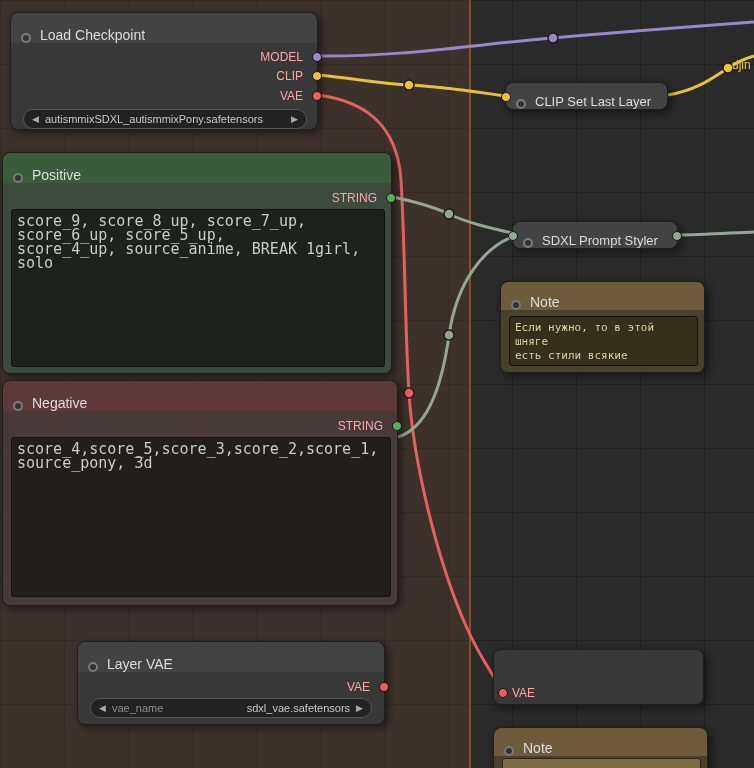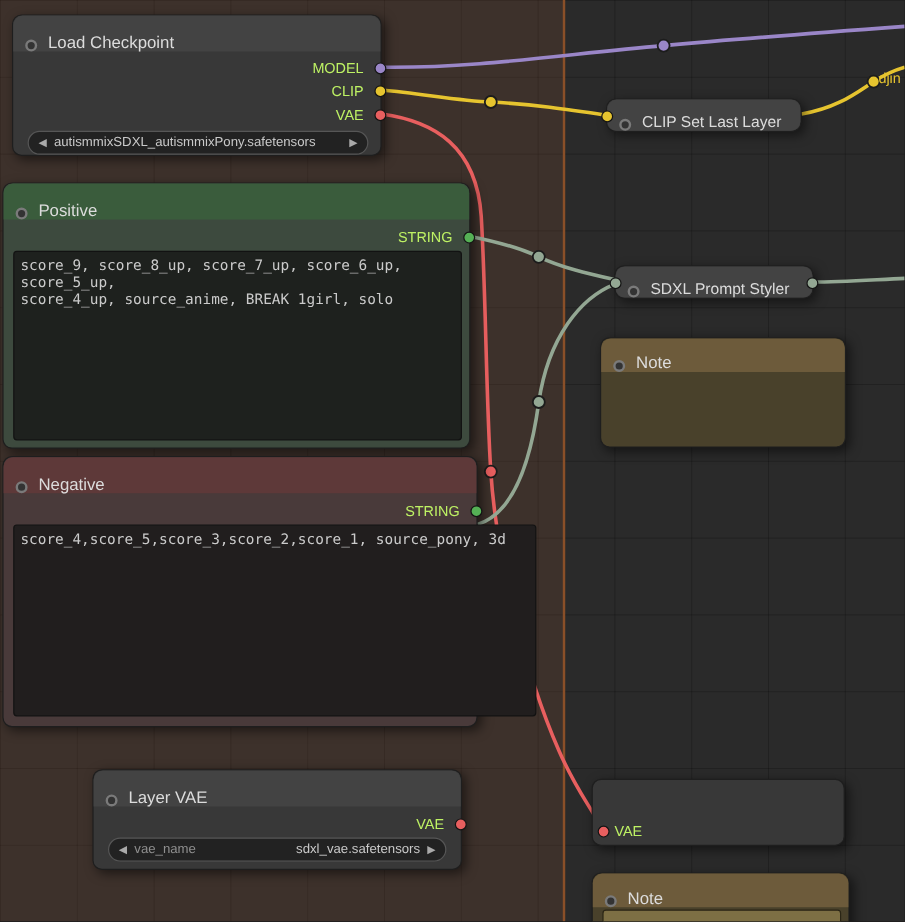--- a/index.html
+++ b/index.html
@@ -17,35 +17,35 @@
   .node{position:absolute;z-index:2;border-radius:8px;background:#383838;
     box-shadow:3px 3px 9px rgba(0,0,0,.5);border:1px solid #1e1e1e}
   .title{height:30px;display:flex;align-items:flex-end;gap:9px;padding:0 10px;
     border-radius:8px 8px 0 0;background:#434343;color:#dcdcdc;font-size:14px;white-space:nowrap}
   .collapsed{height:28px}
   .collapsed .title{height:26px;border-radius:8px;font-size:13px}
   .cdot{width:10px;height:10px;border-radius:50%;background:#333;border:2px solid #7a7a7a;flex:none}
   .t-green{background:#3a5c3c}.b-green{background:#3d4a3e}
   .t-red{background:#5e3939}.b-red{background:#493a3a}
   .t-note{background:#6d5b3b}.b-note{background:#49412b}
-  .srow{position:absolute;height:16px;line-height:16px;font-size:12px;color:#bef264}
+  .srow{position:absolute;height:16px;line-height:16px;font-size:12px;color:#fca5a5}
   .srow.out{right:0;padding-right:14px}
   .srow.in{left:0;padding-left:18px}
   .sdot{position:absolute;width:10px;height:10px;border-radius:50%;border:1px solid #141414}
   .out .sdot{right:-5px;top:3px}
   .c-model{background:#9a86c8}.c-clip{background:#e6c42f}.c-vae{background:#e85f5f}
   .c-string{background:#55b055}.c-sage{background:#93a793}
   .widget{position:absolute;height:20px;background:#222;border:1px solid #565656;border-radius:10px;
     display:flex;align-items:center;font-size:11px;color:#c9c9c9;padding:0 8px;gap:6px;white-space:nowrap}
   .warrow{font-size:9px;color:#aaa;flex:none}
   .wname{color:#8f8f8f}
   .wval{flex:1;text-align:right;overflow:hidden;text-overflow:ellipsis}
   .wval.center{text-align:left}
   .ta{position:absolute;background:#1e211e;border:1px solid #121212;border-radius:3px;color:#cbcbcb;
-    font-family:"DejaVu Sans Mono",monospace;font-size:12px;line-height:14px;padding:4px 5px;
+    font-family:"DejaVu Sans Mono",monospace;font-size:15px;line-height:14px;padding:4px 5px;
     white-space:pre-wrap;overflow:hidden}
   .ta-red{background:#211e1e}
   .ta-note{background:#353019;color:#ddd0a0;font-size:11px}
   .ta-strip{position:absolute;background:#7d6f44;border:1px solid #2a2515;border-radius:3px 3px 0 0}
   #edge-label{position:absolute;left:732px;top:58px;z-index:2;color:#e6c42f;font-size:12px;white-space:nowrap}
 </style>
 </head>
 <body>
 
 <div id="canvas">
@@ -111,21 +111,21 @@
 
   <div class="node b-red" style="left:2px;top:380px;width:396px;height:226px">
     <div class="title t-red">
       <span class="cdot"></span>
       <span>Negative</span>
     </div>
     <div class="srow out" style="top:37px">
       <span>STRING</span>
       <span class="sdot c-string"></span>
     </div>
-    <div class="ta ta-red" style="left:8px;top:56px;width:436px;height:160px">score_4,score_5,score_3,score_2,score_1, source_pony, 3d</div>
+    <div class="ta ta-red" style="left:8px;top:56px;width:380px;height:160px">score_4,score_5,score_3,score_2,score_1, source_pony, 3d</div>
   </div>
 
   <div class="node" style="left:77px;top:641px;width:308px;height:84px">
     <div class="title">
       <span class="cdot"></span>
       <span>Layer VAE</span>
     </div>
     <div class="srow out" style="top:37px">
       <span>VAE</span>
       <span class="sdot c-vae"></span>
@@ -153,20 +153,22 @@
       <span>CLIP Set Last Layer</span>
     </div>
     <span class="sdot c-clip" style="left:-5px;top:9px"></span>
   </div>
 
   <div class="node b-note" style="left:500px;top:281px;width:205px;height:92px">
     <div class="title t-note" style="height:28px">
       <span class="cdot"></span>
       <span>Note</span>
     </div>
+    <div class="ta ta-note" style="left:8px;top:34px;width:189px;height:50px">Если нужно, то в этой шняге
+есть стили всякие</div>
   </div>
 
   <div class="node" style="left:493px;top:649px;width:211px;height:56px">
     <div class="srow in" style="top:35px">
       <span class="sdot c-vae" style="left:4px;top:3px"></span>
       <span>VAE</span>
     </div>
   </div>
 
   <div class="node b-note" style="left:493px;top:727px;width:215px;height:64px">

